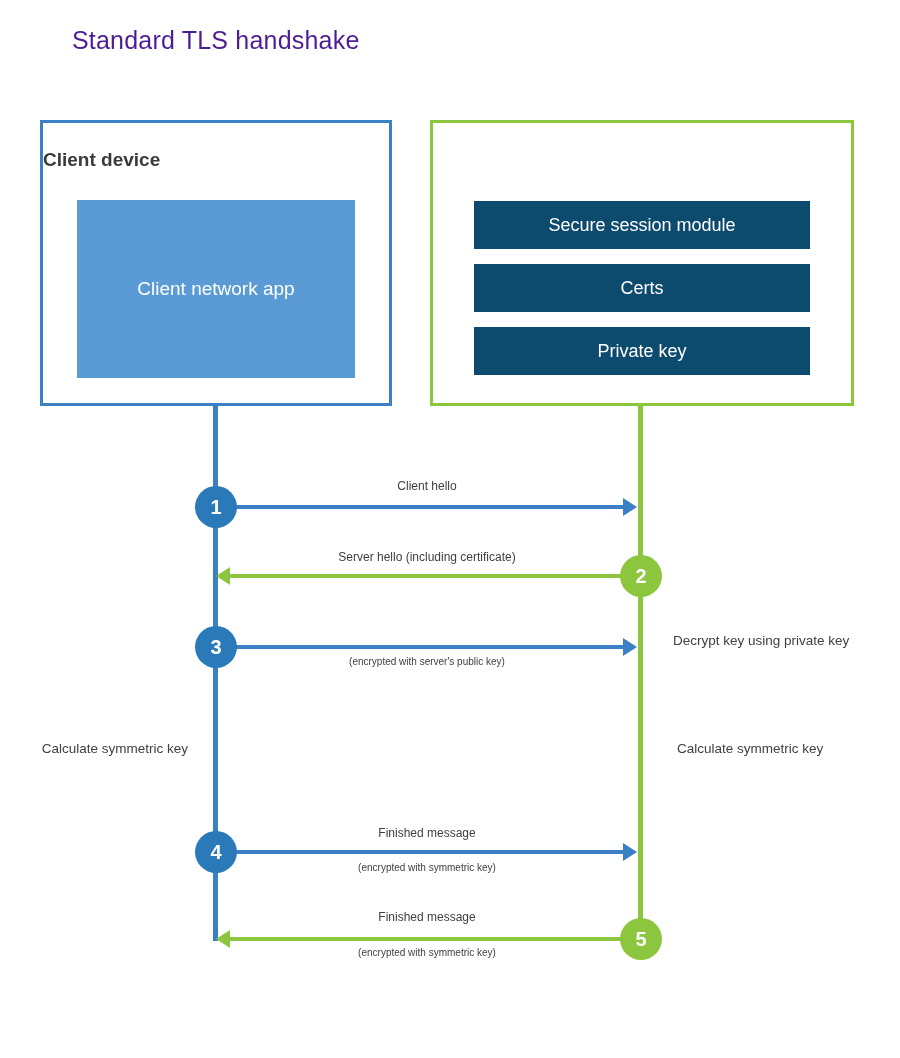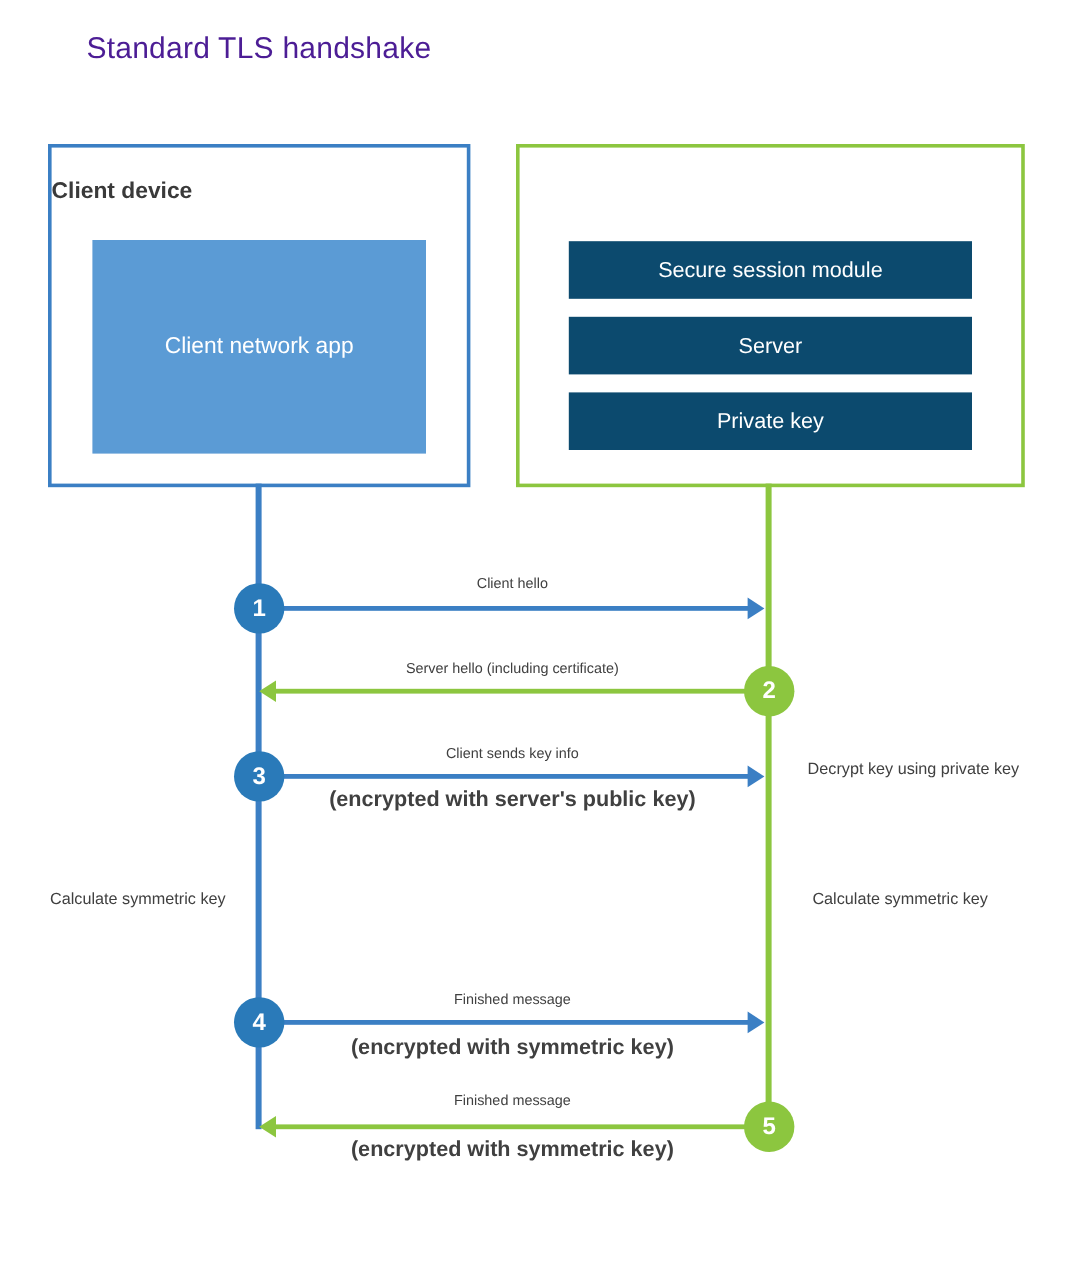--- a/index.html
+++ b/index.html
@@ -155,22 +155,22 @@
   .msg-label {
     position: absolute;
     font-size: 12px;
     font-weight: 300;
     color: #404040;
     text-align: center;
     white-space: nowrap;
   }
   .msg-sublabel {
     position: absolute;
-    font-size: 18px;
-    font-weight: 700;
+    font-size: 10px;
+    font-weight: 400;
     color: #404040;
     text-align: center;
     white-space: nowrap;
   }
   .side-note {
     position: absolute;
     font-size: 13.5px;
     font-weight: 300;
     color: #404040;
     line-height: 1.3;
@@ -185,38 +185,37 @@
 
   <div class="page-title">Standard TLS handshake</div>
 
   <div class="panel panel-client">
     <div class="panel-title">Client device</div>
     <div class="client-app-block">Client network app</div>
   </div>
 
   <div class="panel panel-server">
     <div class="server-bar server-bar-0">Secure session module</div>
-    <div class="server-bar server-bar-1">Server</div>
+    <div class="server-bar server-bar-1">Certs</div>
     <div class="server-bar server-bar-2">Private key</div>
   </div>
 
   <div class="lifeline lifeline-client"></div>
   <div class="lifeline lifeline-server"></div>
 
   <div class="msg-label" style="left:216px; top:479px; width:422px;">Client hello</div>
   <div class="arrow-line arrow-blue" style="left:216px; top:505px; width:408px;"></div>
   <div class="arrow-head arrow-head-right-blue" style="left:623px; top:498px;"></div>
   <div class="step-circle step-blue" style="left:195px; top:486px;">1</div>
 
   <div class="msg-label" style="left:216px; top:550px; width:422px;">Server hello (including certificate)</div>
   <div class="arrow-line arrow-green" style="left:230px; top:574px; width:394px;"></div>
   <div class="arrow-head arrow-head-left-green" style="left:216px; top:567px;"></div>
   <div class="step-circle step-green" style="left:620px; top:555px;">2</div>
 
-  <div class="msg-label" style="left:216px; top:621px; width:422px;">Client sends key info</div>
   <div class="arrow-line arrow-blue" style="left:216px; top:645px; width:408px;"></div>
   <div class="arrow-head arrow-head-right-blue" style="left:623px; top:638px;"></div>
   <div class="msg-sublabel" style="left:216px; top:656px; width:422px;">(encrypted with server's public key)</div>
   <div class="step-circle step-blue" style="left:195px; top:626px;">3</div>
 
   <div class="side-note side-note-right" style="left:673px; top:632px; width:180px;">Decrypt key using private key</div>
 
   <div class="side-note side-note-left" style="left:40px; top:740px; width:148px;">Calculate symmetric key</div>
   <div class="side-note side-note-right" style="left:677px; top:740px; width:180px;">Calculate symmetric key</div>
 

